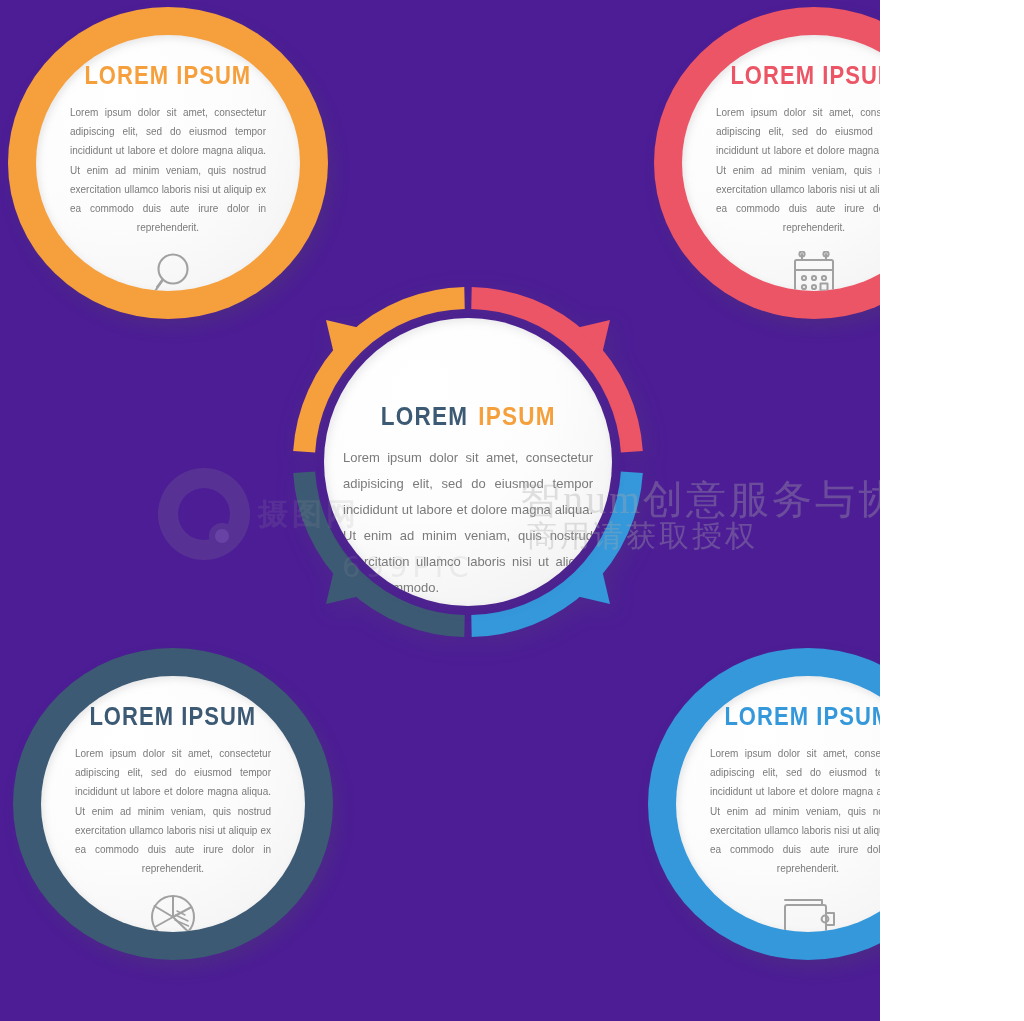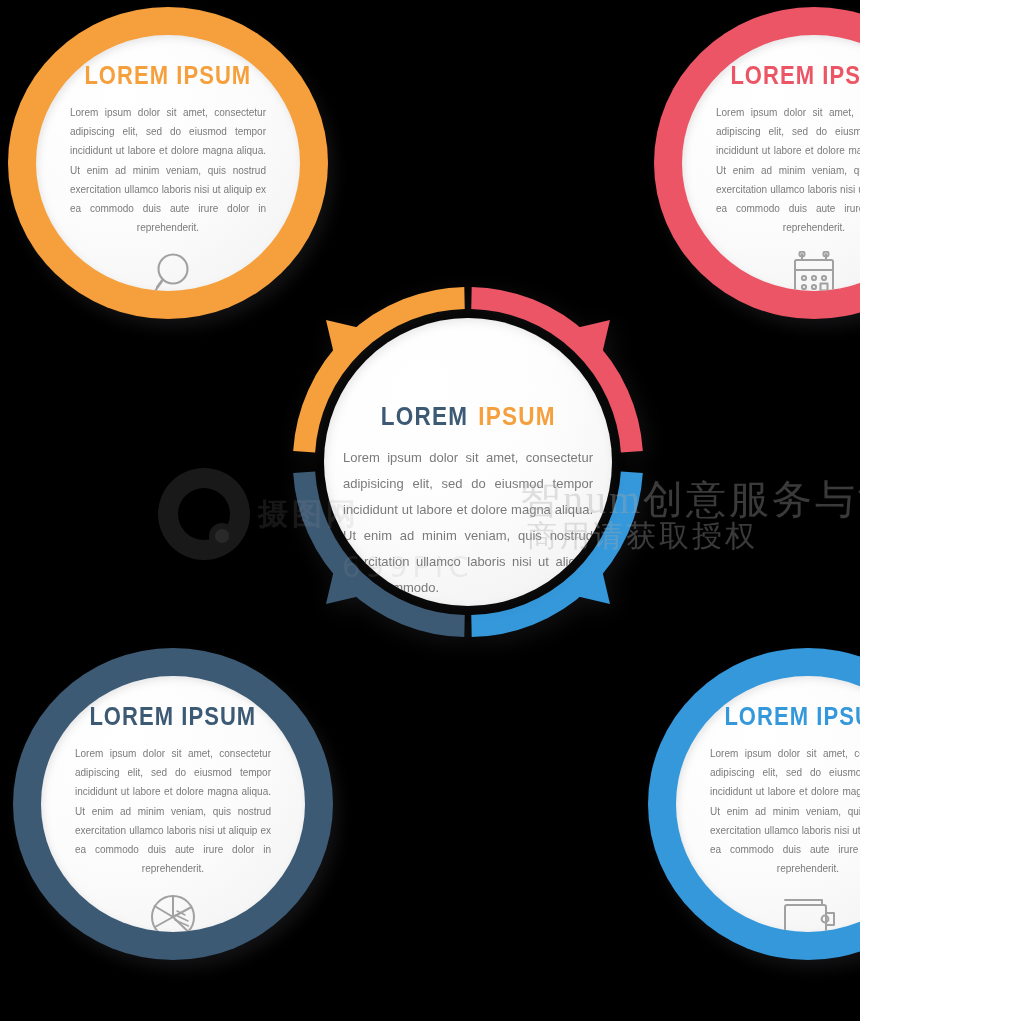--- a/index.html
+++ b/index.html
@@ -7,22 +7,23 @@
     padding: 0;
     background: #ffffff;
   }
   body {
     font-family: "Liberation Sans", sans-serif;
   }
   #stage {
     position: relative;
     width: 860px;
     height: 1021px;
-    background: #000000;
+    background: #4c1d95;
     overflow: hidden;
+    padding-left: 20px;
   }
 
   
   .node {
     position: absolute;
     border-radius: 50%;
     box-sizing: border-box;
     display: flex;
     align-items: center;
     justify-content: center;

